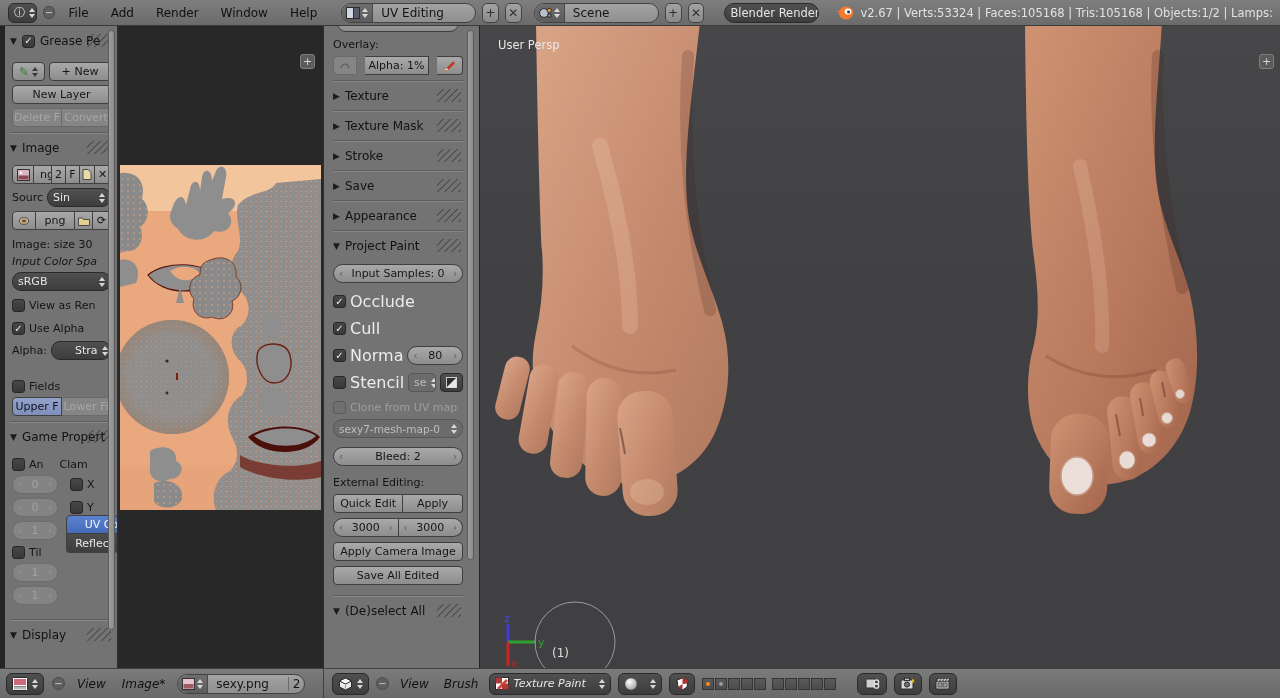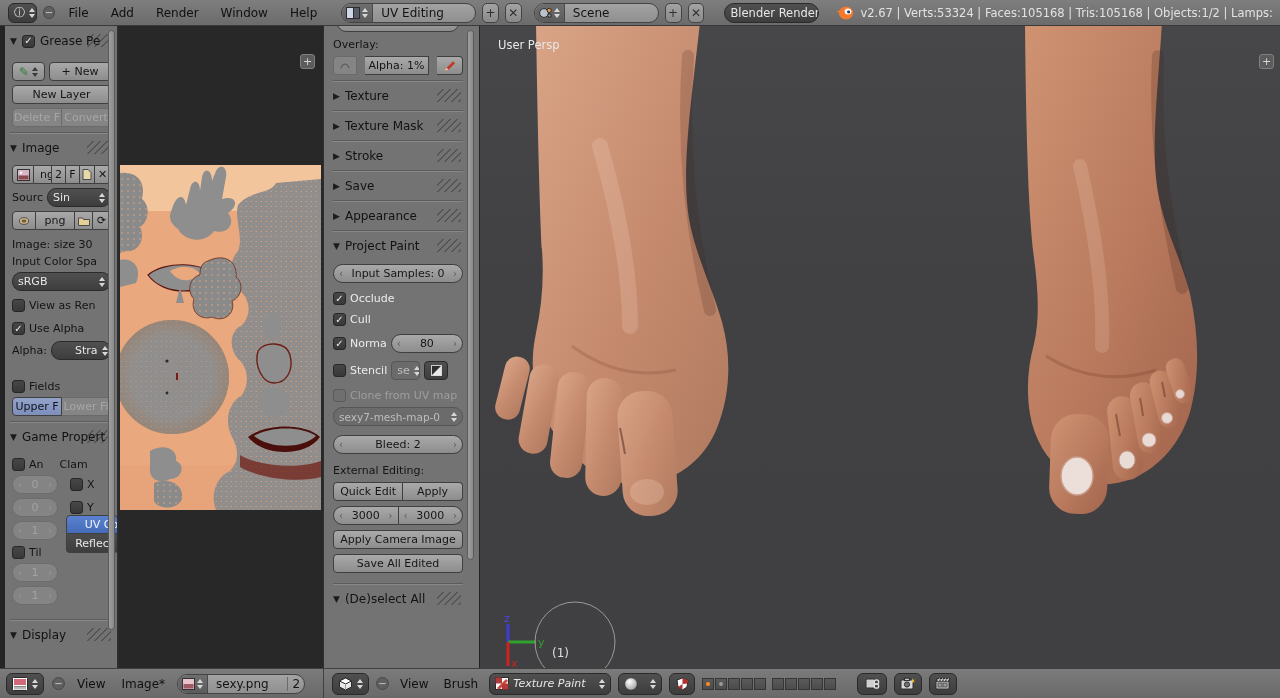--- a/index.html
+++ b/index.html
@@ -32,21 +32,21 @@
   .arrows { display:inline-flex; flex-direction:column; gap:2px; margin-left:auto; }
   .arrows i { width:0; height:0; border-left:3px solid transparent; border-right:3px solid transparent; }
   .arrows .u { border-bottom:4px solid #d8d8d8; } .arrows .d { border-top:4px solid #d8d8d8; }
   .arrows.darkarr .u { border-bottom-color:#3a3a3a; } .arrows.darkarr .d { border-top-color:#3a3a3a; }
   .ph { display:flex; align-items:center; gap:5px; color:#121212; font-size:12px; position:relative; height:18px; }
   .ph .tri { font-size:9px; color:#1b1b1b; }
   .hatch { position:absolute; right:2px; top:2px; width:24px; height:13px;
            background:repeating-linear-gradient(135deg, transparent 0 4px, rgba(30,30,30,.35) 4px 5px); }
   .sep { border-top:1px solid #5c5c5c; border-bottom:1px solid #888; margin:5px 0; }
   .lbl { font-size:11px; color:#141414; white-space:nowrap; overflow:hidden; }
-  .wlbl { font-size:11px; color:#ececec; white-space:nowrap; }
+  .wlbl { font-size:16px; color:#ececec; white-space:nowrap; }
   .glbl { font-size:11px; color:#9e9e9e; white-space:nowrap; }
   .scrollbar { position:absolute; width:7px; border-radius:4px; background:linear-gradient(90deg,#9f9f9f,#8a8a8a);
                border:1px solid #5a5a5a; }
   .plusbox { position:absolute; width:15px; height:15px; background:#5c5c5c; border:1px solid #7e7e7e;
              border-radius:3px; color:#d8d8d8; font-size:11px; line-height:13px; text-align:center; }
 
   
   #topbar { position:absolute; left:0; top:0; width:1280px; height:26px;
             background:linear-gradient(#7e7e7e,#6b6b6b); border-bottom:1px solid #3a3a3a;
             display:flex; align-items:center; gap:6px; padding:0 8px; }
@@ -70,21 +70,21 @@
   #viewport { position:absolute; left:480px; top:26px; width:800px; height:642px;
               background:linear-gradient(#474749,#414144 40%,#404043); overflow:hidden; }
   #uv-headerbar { position:absolute; left:0; top:668px; width:323px; height:30px;
                   background:linear-gradient(#7b7b7b,#696969); border-top:1px solid #404040;
                   display:flex; align-items:center; gap:8px; padding:0 6px; }
   #v3d-headerbar { position:absolute; left:323px; top:668px; width:957px; height:30px;
                    background:linear-gradient(#7b7b7b,#696969); border-top:1px solid #404040;
                    border-left:1px solid #404040; display:flex; align-items:center; gap:7px; padding:0 8px; }
   #uv-props .row { margin:4px 2px; }
   #tool-shelf .row { margin:5px 0; }
-  .hmenu { font-size:12px; color:#101010; padding:0 4px; }
+  .hmenu { font-size:12px; color:#101010; padding:0 4px;font-style:italic; }
   .collapse-dot { width:13px; height:13px; border-radius:50%; background:#5f5f5f; border:1px solid #4a4a4a;
                   color:#cfcfcf; font-size:10px; line-height:11px; text-align:center; }
   .layers { display:flex; gap:1px; }
   .layers .cell { width:12px; height:12px; background:linear-gradient(#5b5b5b,#4c4c4c);
                   border:1px solid #353535; position:relative; }
   .layers .cell .dot { position:absolute; left:3px; top:3px; width:4px; height:4px; border-radius:50%; }
   .lgap { width:4px; }
   #vp-label { position:absolute; left:18px; top:12px; color:#e8e8e8; font-size:11.5px; }
   #vp-objinfo { position:absolute; left:72px; top:620px; color:#dedede; font-size:12px; }
 </style>
@@ -232,21 +232,21 @@
       <div class="btn" style="width:18px;border-radius:0;border-left:none;padding:0;">
         <svg width="12" height="10" viewBox="0 0 12 10">
             <path d="M0.5,2 h4 l1,1.5 h6 v6 h-11 z" fill="#e5cf96" stroke="#4a4a4a"></path>
           </svg>
       </div>
       <div class="btn" style="width:18px;border-radius:0 4px 4px 0;border-left:none;padding:0;">⟳</div>
     </div>
     <div class="row" style="margin-top:8px;">
         <span class="lbl">Image: size 30</span>
       </div>
-    <div class="row" style="margin-top:0;">
+    <div class="row" style="margin-top:0;font-style:italic;">
         <span class="lbl">Input Color Spa</span>
       </div>
     <div class="row">
       <div class="dark" style="flex:1;border-radius:9px;">
         <span>sRGB</span>
         <span class="arrows">
             <i class="u"></i>
             <i class="d"></i>
           </span>
       </div>

